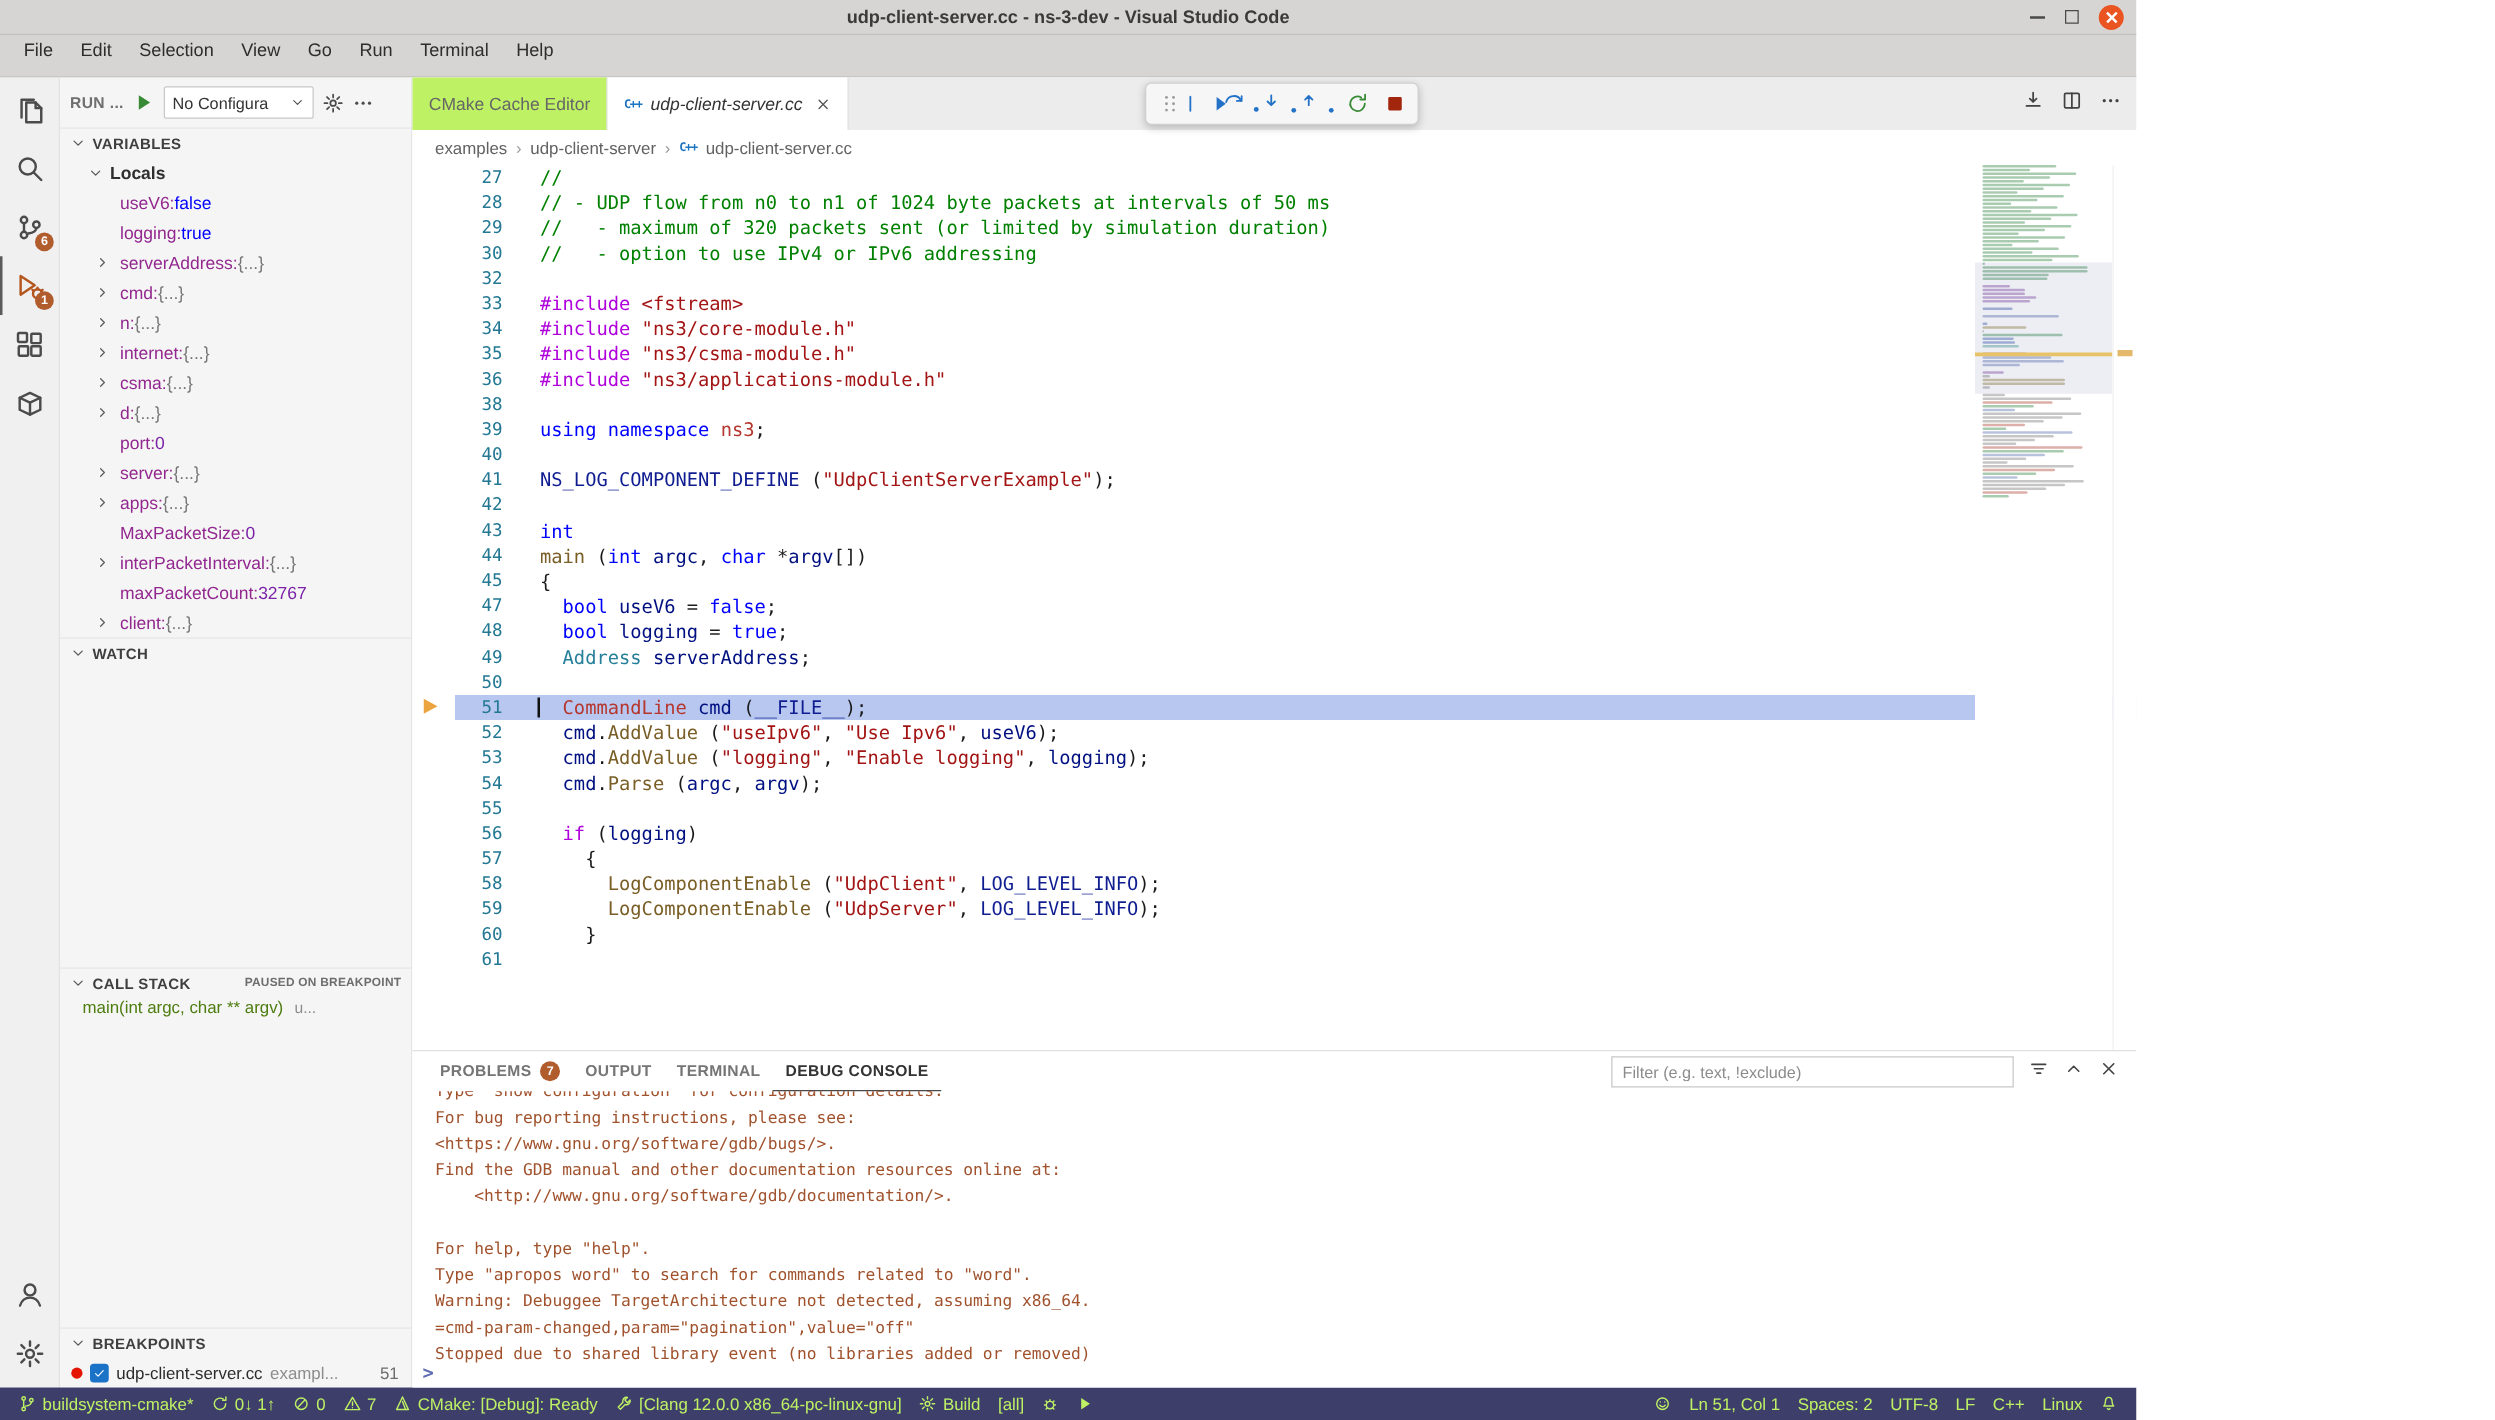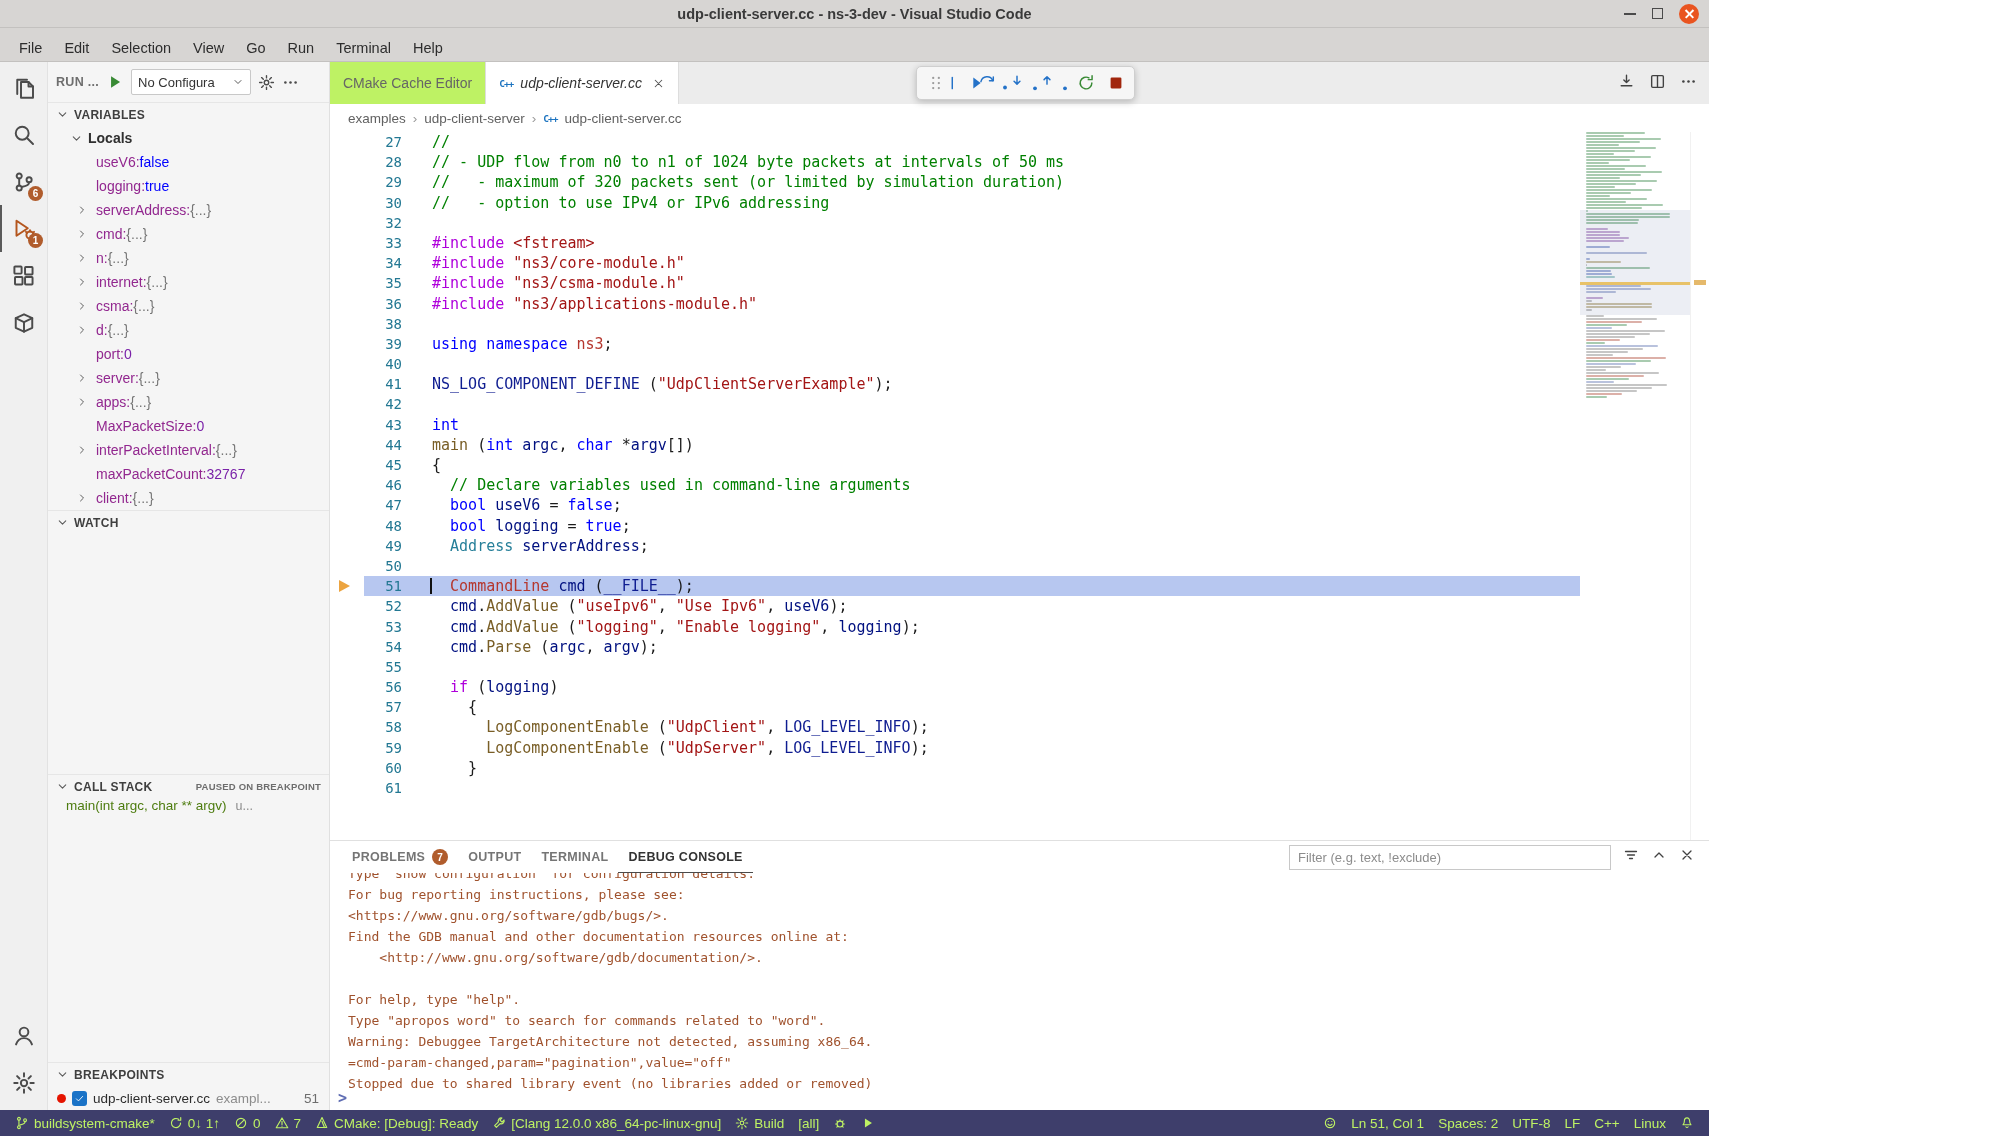--- a/index.html
+++ b/index.html
@@ -10,21 +10,21 @@
   
   .titlebar{height:28px;background:#d7d5d3;border-bottom:1px solid #c3c1bf;position:relative;display:flex;align-items:center;flex:0 0 28px}
   .title{position:absolute;left:0;right:0;text-align:center;font-size:14.5px;font-weight:bold;color:#3a3a3a}
   .win-controls{position:absolute;right:10px;height:100%;display:flex;align-items:center;gap:16px}
   .wc-min{width:12px;height:2px;background:#4a4a4a}
   .wc-restore{width:11px;height:11px;border:1.6px solid #4a4a4a}
   .wc-close{width:20px;height:20px;border-radius:50%;background:#e95420;position:relative}
   .wc-close::before,.wc-close::after{content:"";position:absolute;left:4.5px;top:9px;width:11px;height:1.8px;background:#fff}
   .wc-close::before{transform:rotate(45deg)}
   .wc-close::after{transform:rotate(-45deg)}
-  .menubar{height:34px;background:#d7d5d3;border-bottom:1px solid #c3c1bf;display:flex;align-items:flex-end;padding-left:8px;flex:0 0 34px}
+  .menubar{height:34px;background:#d7d5d3;border-bottom:1px solid #c3c1bf;display:flex;align-items:flex-start;padding-left:8px;flex:0 0 34px}
   .menu-item{padding:5px 11px;font-size:14.5px;color:#2d2d2d;border-radius:4px}
 
   
   .workbench{flex:1;display:flex;min-height:0}
   .activitybar{width:48px;flex:0 0 48px;background:#f0f0f0;border-right:1px solid #e2e2e2;display:flex;flex-direction:column;justify-content:space-between;padding:2px 0 4px}
   .act-item{width:47px;height:47px;display:flex;align-items:center;justify-content:center;position:relative;color:#4b4b4b}
   .act-item svg{width:24px;height:24px}
   .act-item.active{color:#1b1b1b;box-shadow:inset 2px 0 0 #5a5a5a}
   .act-item.tinted{color:#b4561e}
   .badge{position:absolute;right:4px;bottom:4px;min-width:15px;height:15px;border-radius:8px;background:#b05c2c;color:#fff;font-size:10px;font-weight:bold;display:flex;align-items:center;justify-content:center;padding:0 3px}
@@ -558,21 +558,20 @@
             <div class="code-line"><span class="glyph"></span><span class="line-body"><span class="lnum">35</span><span class="ltext"><span class="tk-pre">#include</span><span class="tk-pl"> </span><span class="tk-str">"ns3/csma-module.h"</span></span></span></div>
             <div class="code-line"><span class="glyph"></span><span class="line-body"><span class="lnum">36</span><span class="ltext"><span class="tk-pre">#include</span><span class="tk-pl"> </span><span class="tk-str">"ns3/applications-module.h"</span></span></span></div>
             <div class="code-line"><span class="glyph"></span><span class="line-body"><span class="lnum">38</span><span class="ltext"></span></span></div>
             <div class="code-line"><span class="glyph"></span><span class="line-body"><span class="lnum">39</span><span class="ltext"><span class="tk-kw">using</span><span class="tk-pl"> </span><span class="tk-kw">namespace</span><span class="tk-pl"> </span><span class="tk-cls">ns3</span><span class="tk-pl">;</span></span></span></div>
             <div class="code-line"><span class="glyph"></span><span class="line-body"><span class="lnum">40</span><span class="ltext"></span></span></div>
             <div class="code-line"><span class="glyph"></span><span class="line-body"><span class="lnum">41</span><span class="ltext"><span class="tk-mac">NS_LOG_COMPONENT_DEFINE</span><span class="tk-pl"> (</span><span class="tk-str">"UdpClientServerExample"</span><span class="tk-pl">);</span></span></span></div>
             <div class="code-line"><span class="glyph"></span><span class="line-body"><span class="lnum">42</span><span class="ltext"></span></span></div>
             <div class="code-line"><span class="glyph"></span><span class="line-body"><span class="lnum">43</span><span class="ltext"><span class="tk-kw">int</span></span></span></div>
             <div class="code-line"><span class="glyph"></span><span class="line-body"><span class="lnum">44</span><span class="ltext"><span class="tk-fn">main</span><span class="tk-pl"> (</span><span class="tk-kw">int</span><span class="tk-pl"> </span><span class="tk-var">argc</span><span class="tk-pl">, </span><span class="tk-kw">char</span><span class="tk-pl"> *</span><span class="tk-var">argv</span><span class="tk-pl">[])</span></span></span></div>
             <div class="code-line"><span class="glyph"></span><span class="line-body"><span class="lnum">45</span><span class="ltext"><span class="tk-pl">{</span></span></span></div>
-            <div class="code-line"><span class="glyph"></span><span class="line-body"><span class="lnum">46</span><span class="ltext"><span class="tk-cm">  // Declare variables used in command-line arguments</span></span></span></div>
             <div class="code-line"><span class="glyph"></span><span class="line-body"><span class="lnum">47</span><span class="ltext"><span class="tk-pl">  </span><span class="tk-kw">bool</span><span class="tk-pl"> </span><span class="tk-var">useV6</span><span class="tk-pl"> = </span><span class="tk-kw">false</span><span class="tk-pl">;</span></span></span></div>
             <div class="code-line"><span class="glyph"></span><span class="line-body"><span class="lnum">48</span><span class="ltext"><span class="tk-pl">  </span><span class="tk-kw">bool</span><span class="tk-pl"> </span><span class="tk-var">logging</span><span class="tk-pl"> = </span><span class="tk-kw">true</span><span class="tk-pl">;</span></span></span></div>
             <div class="code-line"><span class="glyph"></span><span class="line-body"><span class="lnum">49</span><span class="ltext"><span class="tk-pl">  </span><span class="tk-ty">Address</span><span class="tk-pl"> </span><span class="tk-var">serverAddress</span><span class="tk-pl">;</span></span></span></div>
             <div class="code-line"><span class="glyph"></span><span class="line-body"><span class="lnum">50</span><span class="ltext"></span></span></div>
             <div class="code-line current"><span class="glyph"><span class="exec-arrow"></span></span><span class="line-body"><span class="lnum">51</span><span class="ltext"><span class="caret"></span><span class="tk-pl">  </span><span class="tk-cls">CommandLine</span><span class="tk-pl"> </span><span class="tk-var">cmd</span><span class="tk-pl"> (</span><span class="tk-mac">__FILE__</span><span class="tk-pl">);</span></span></span></div>
             <div class="code-line"><span class="glyph"></span><span class="line-body"><span class="lnum">52</span><span class="ltext"><span class="tk-pl">  </span><span class="tk-var">cmd</span><span class="tk-pl">.</span><span class="tk-fn">AddValue</span><span class="tk-pl"> (</span><span class="tk-str">"useIpv6"</span><span class="tk-pl">, </span><span class="tk-str">"Use Ipv6"</span><span class="tk-pl">, </span><span class="tk-var">useV6</span><span class="tk-pl">);</span></span></span></div>
             <div class="code-line"><span class="glyph"></span><span class="line-body"><span class="lnum">53</span><span class="ltext"><span class="tk-pl">  </span><span class="tk-var">cmd</span><span class="tk-pl">.</span><span class="tk-fn">AddValue</span><span class="tk-pl"> (</span><span class="tk-str">"logging"</span><span class="tk-pl">, </span><span class="tk-str">"Enable logging"</span><span class="tk-pl">, </span><span class="tk-var">logging</span><span class="tk-pl">);</span></span></span></div>
             <div class="code-line"><span class="glyph"></span><span class="line-body"><span class="lnum">54</span><span class="ltext"><span class="tk-pl">  </span><span class="tk-var">cmd</span><span class="tk-pl">.</span><span class="tk-fn">Parse</span><span class="tk-pl"> (</span><span class="tk-var">argc</span><span class="tk-pl">, </span><span class="tk-var">argv</span><span class="tk-pl">);</span></span></span></div>
             <div class="code-line"><span class="glyph"></span><span class="line-body"><span class="lnum">55</span><span class="ltext"></span></span></div>
             <div class="code-line"><span class="glyph"></span><span class="line-body"><span class="lnum">56</span><span class="ltext"><span class="tk-pl">  </span><span class="tk-ctl">if</span><span class="tk-pl"> (</span><span class="tk-var">logging</span><span class="tk-pl">)</span></span></span></div>

